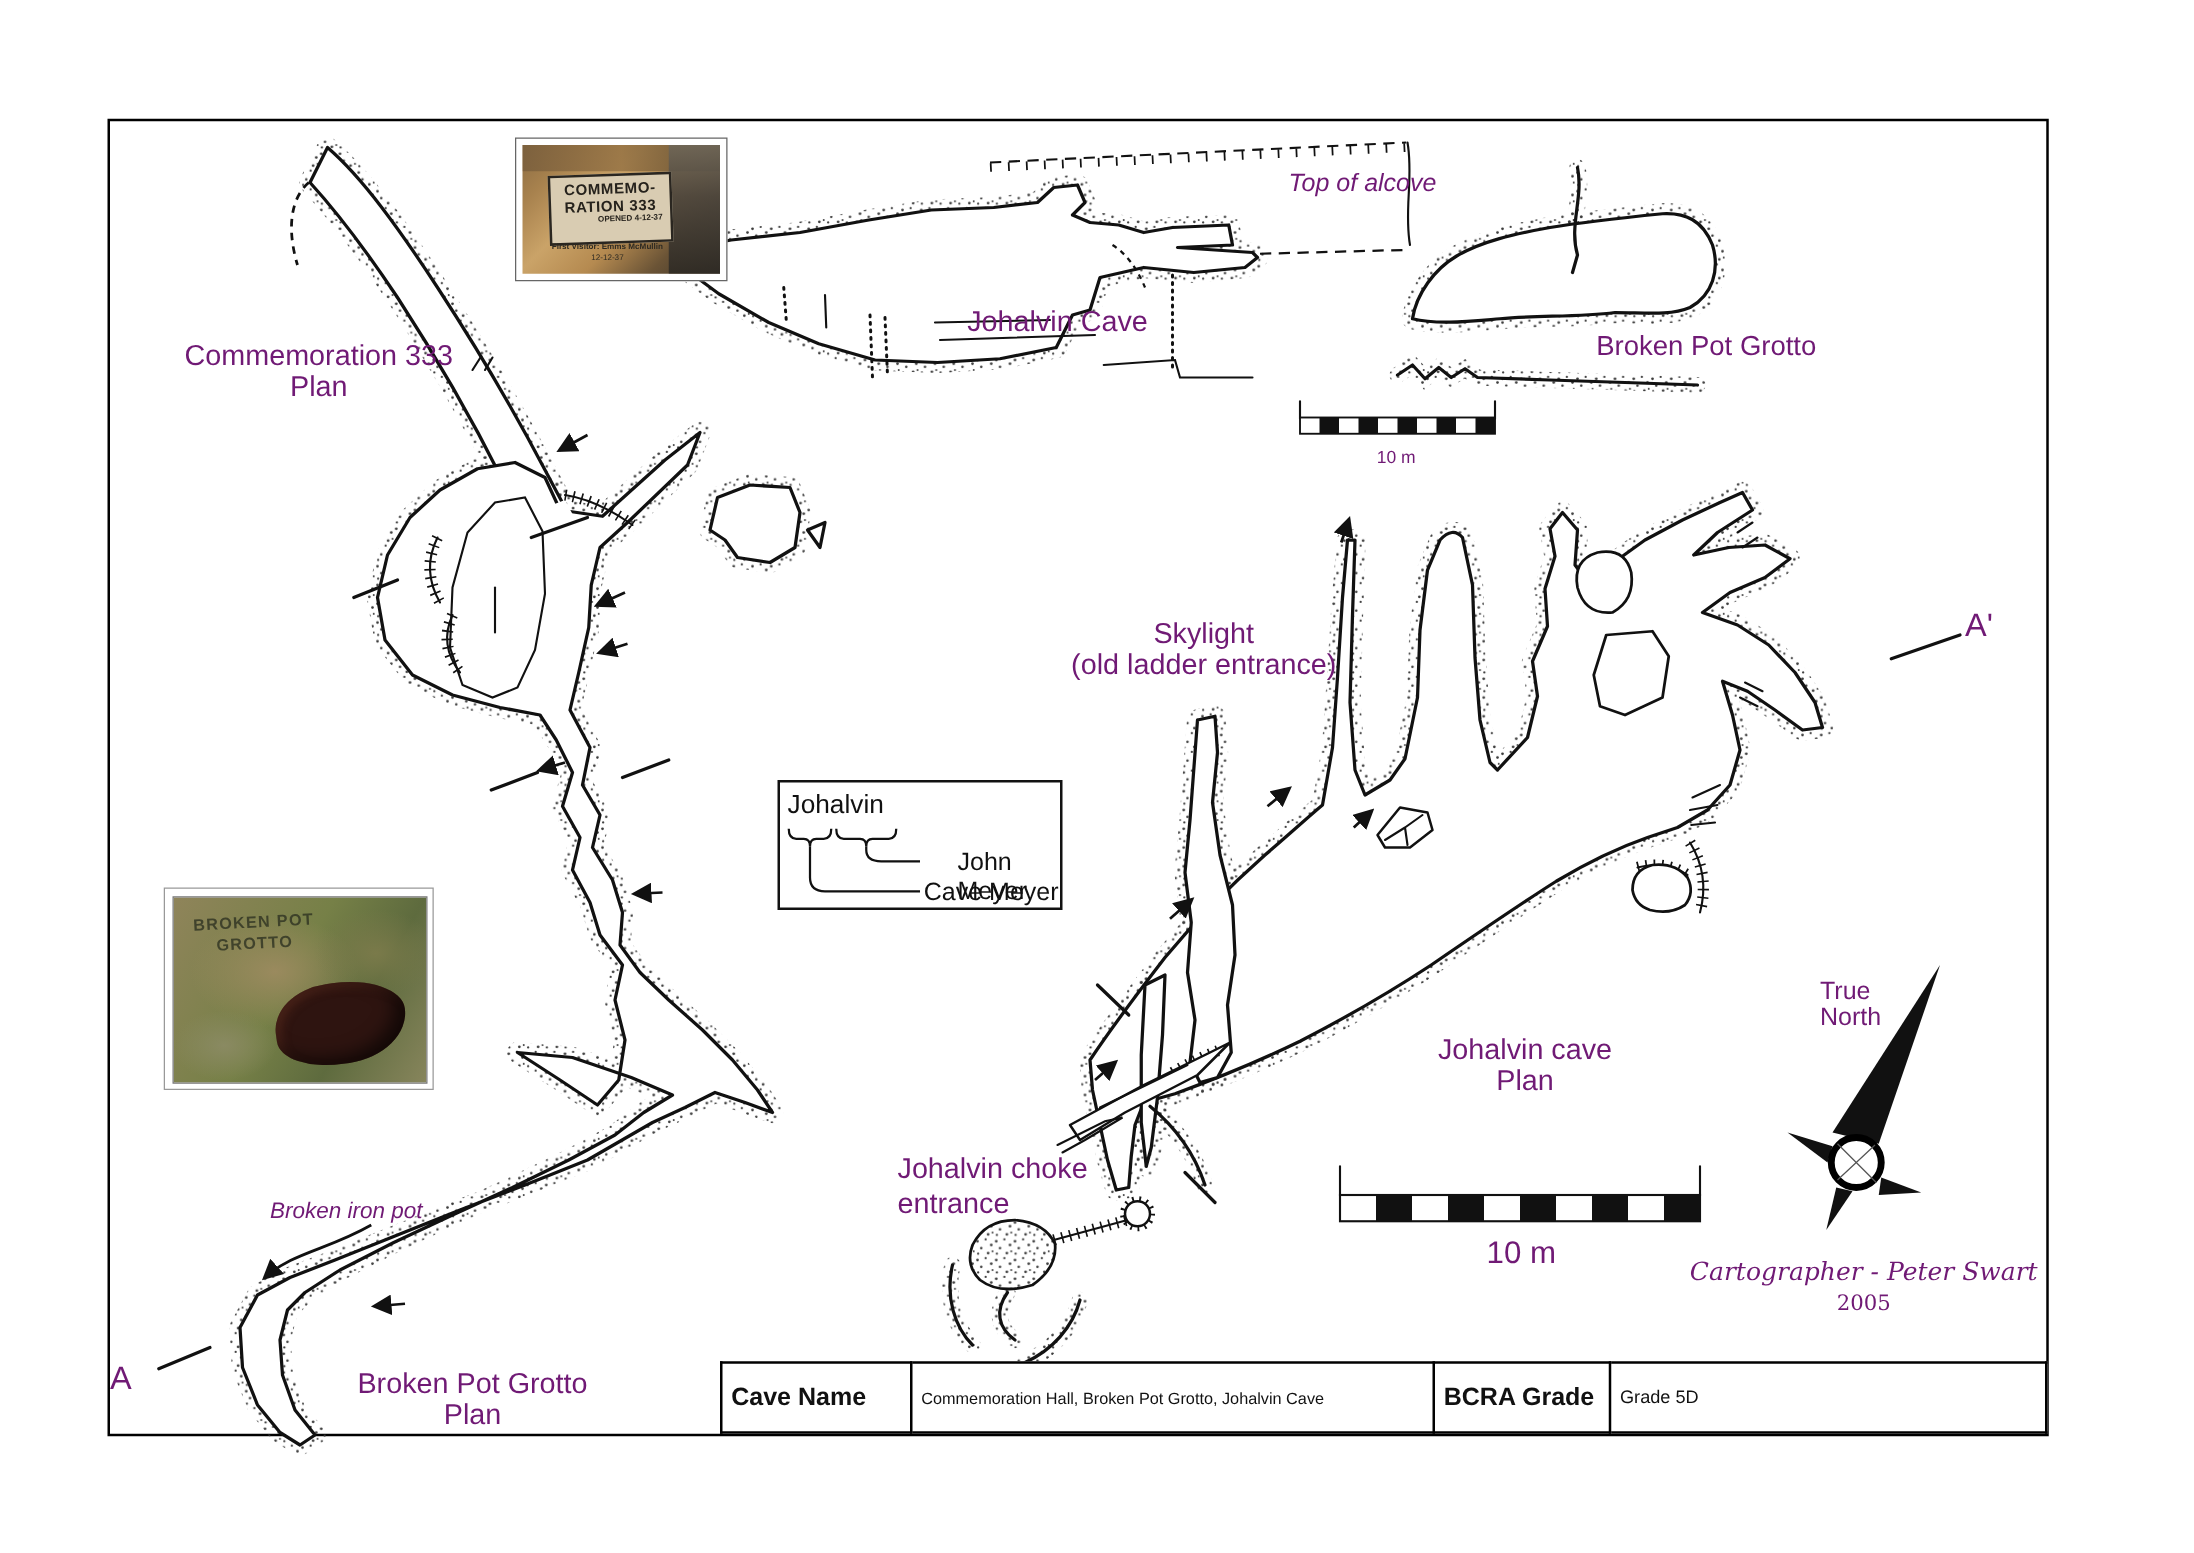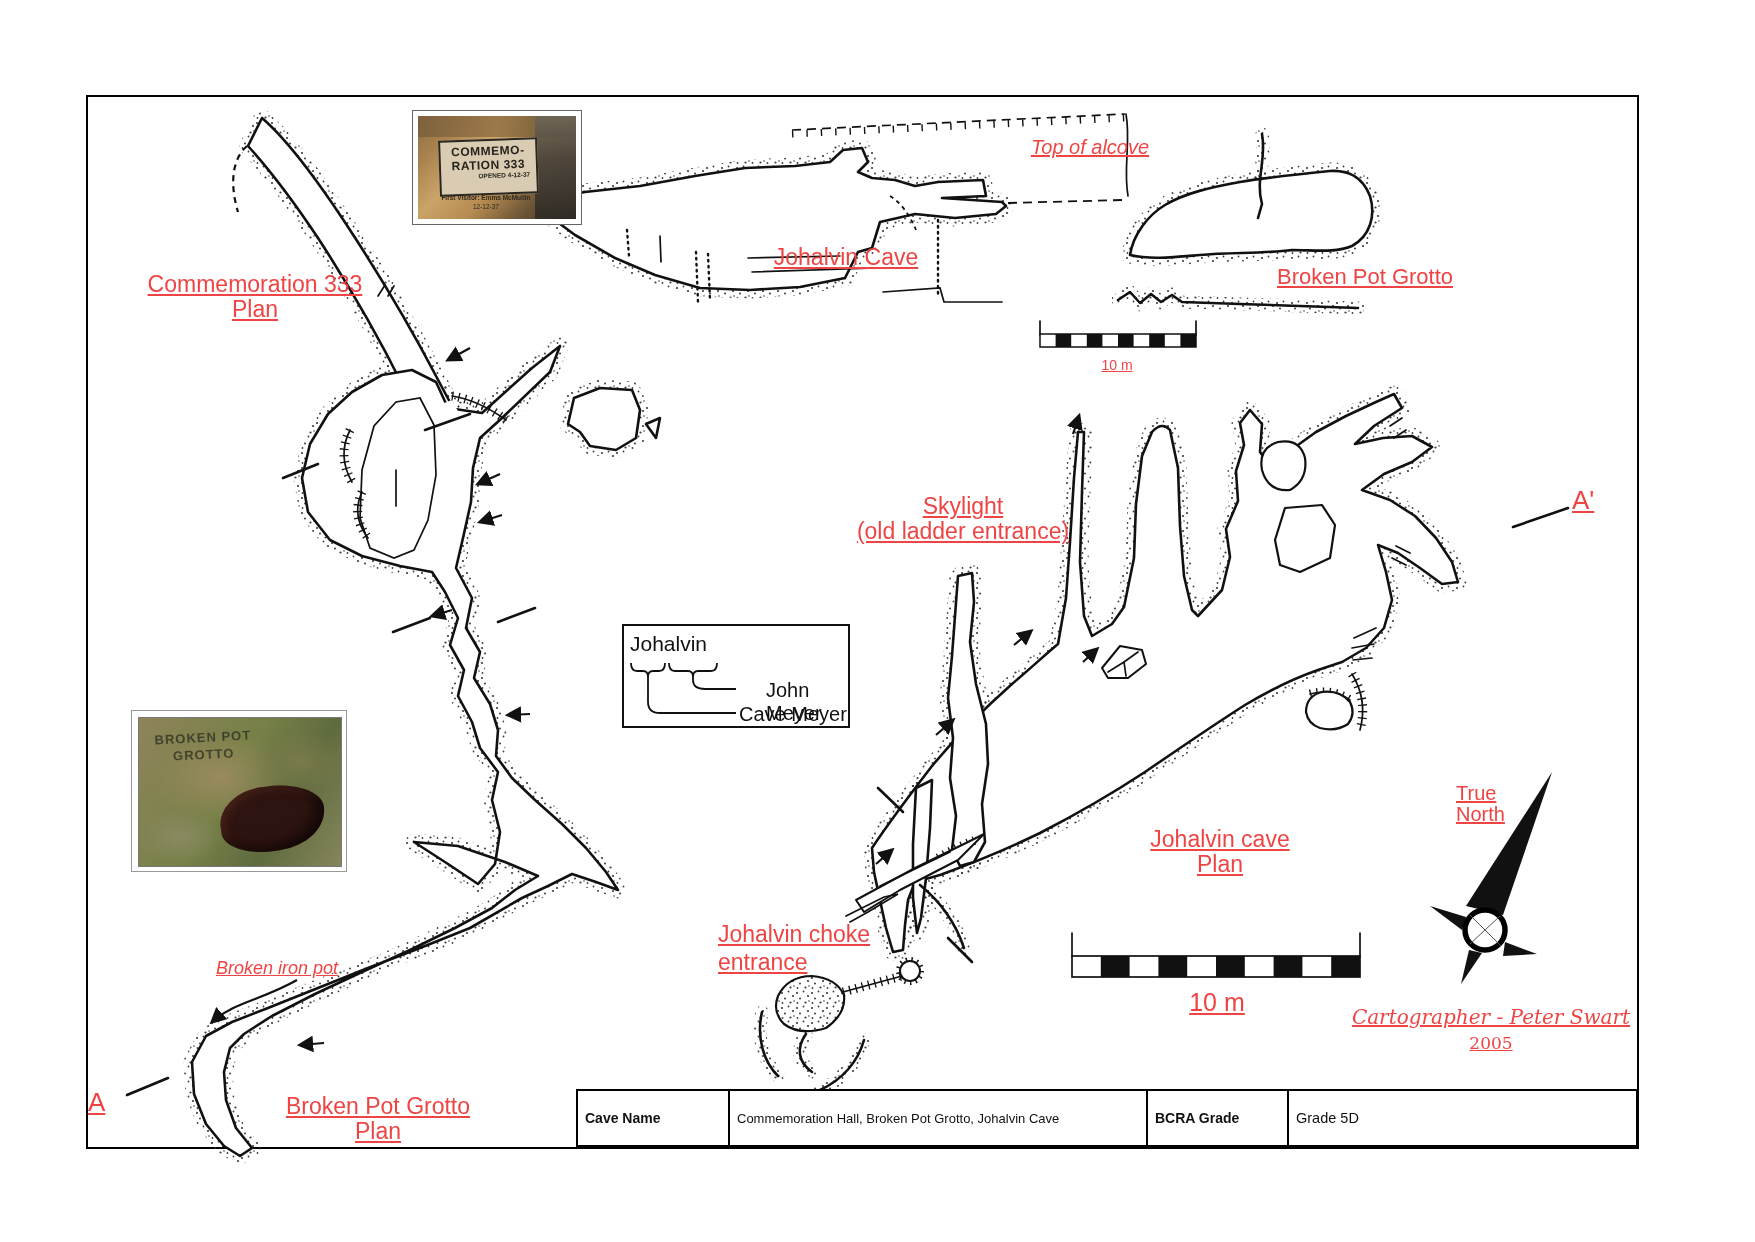--- a/index.html
+++ b/index.html
@@ -19,21 +19,21 @@
   .dots{fill:none;stroke:#111;stroke-width:2.4;stroke-dasharray:1.5 4.5;stroke-linecap:round;}
   .tick{fill:none;stroke:#111;stroke-width:9;stroke-dasharray:1.3 5.2;}
   .tickA{fill:none;stroke:#111;stroke-width:7;stroke-dasharray:1.4 13;}
   .sec{stroke:#111;stroke-width:2.6;stroke-linecap:round;}
   .aline{fill:none;stroke:#111;stroke-width:2.2;marker-end:url(#ah);}
   .blk{fill:#111;stroke:none;}
   .weld{fill:#fff;stroke:none;}
   .stipfill{fill:url(#stip);stroke:#111;stroke-width:2.2;}
 
   
-  .lbl{position:absolute;color:#ef4444;white-space:nowrap;line-height:1.12;text-decoration:underline;}
+  .lbl{position:absolute;color:#701a75;white-space:nowrap;line-height:1.12;}
   .ctr{transform:translateX(-50%);text-align:center;}
   .it{font-style:italic;}
   .serif{font-family:"DejaVu Serif",serif;}
   .f14{font-size:14px}.f17{font-size:17px}.f18{font-size:18px}.f20{font-size:20px}.f22{font-size:22px}.f23{font-size:23px}.f25{font-size:25px}.f26{font-size:26px}
 
   
   .gen-box{position:absolute;left:622px;top:624px;width:224px;height:100px;border:2.5px solid #111;background:#fff;}
   .gen-box .gname{position:absolute;left:6px;top:6px;font-size:21px;text-align:center;}
   .gen-box .gtop{position:absolute;left:115px;top:53px;font-size:20px;margin-left:27px;}
   .gen-box .gbot{position:absolute;left:115px;top:77px;font-size:20px;}
@@ -65,21 +65,21 @@
   .photo2 .gsign{position:absolute;left:8%;top:8%;transform:rotate(-3deg);color:#2f3322;
     font-weight:bold;font-size:13px;letter-spacing:1px;opacity:.8;text-align:center;line-height:1.3;}
   .photo2 .pot{position:absolute;left:40%;top:46%;width:52%;height:44%;background:#2e1410;
     border-radius:45% 55% 50% 50%/55% 45% 60% 40%;transform:rotate(-8deg);
     box-shadow:inset -8px -6px 14px rgba(0,0,0,.6), inset 4px 4px 8px rgba(120,60,40,.35);}
 
   
   table.info{position:absolute;left:576px;top:1089px;width:1060px;height:58px;border-collapse:collapse;
     background:#fff;table-layout:fixed;}
   table.info td{border:2.2px solid #000;padding:0 7px;vertical-align:middle;overflow:hidden;white-space:nowrap;}
-  td.k{font-weight:bold;font-size:14px;}
+  td.k{font-weight:bold;font-size:20px;}
   td.v{font-size:14.5px;}
   td.vs{font-size:13px;}
 </style>
 </head>
 <body>
 
 <div class="stage">
   <div class="frame"></div>
 
   <svg class="map" viewBox="0 0 1755 1242">

